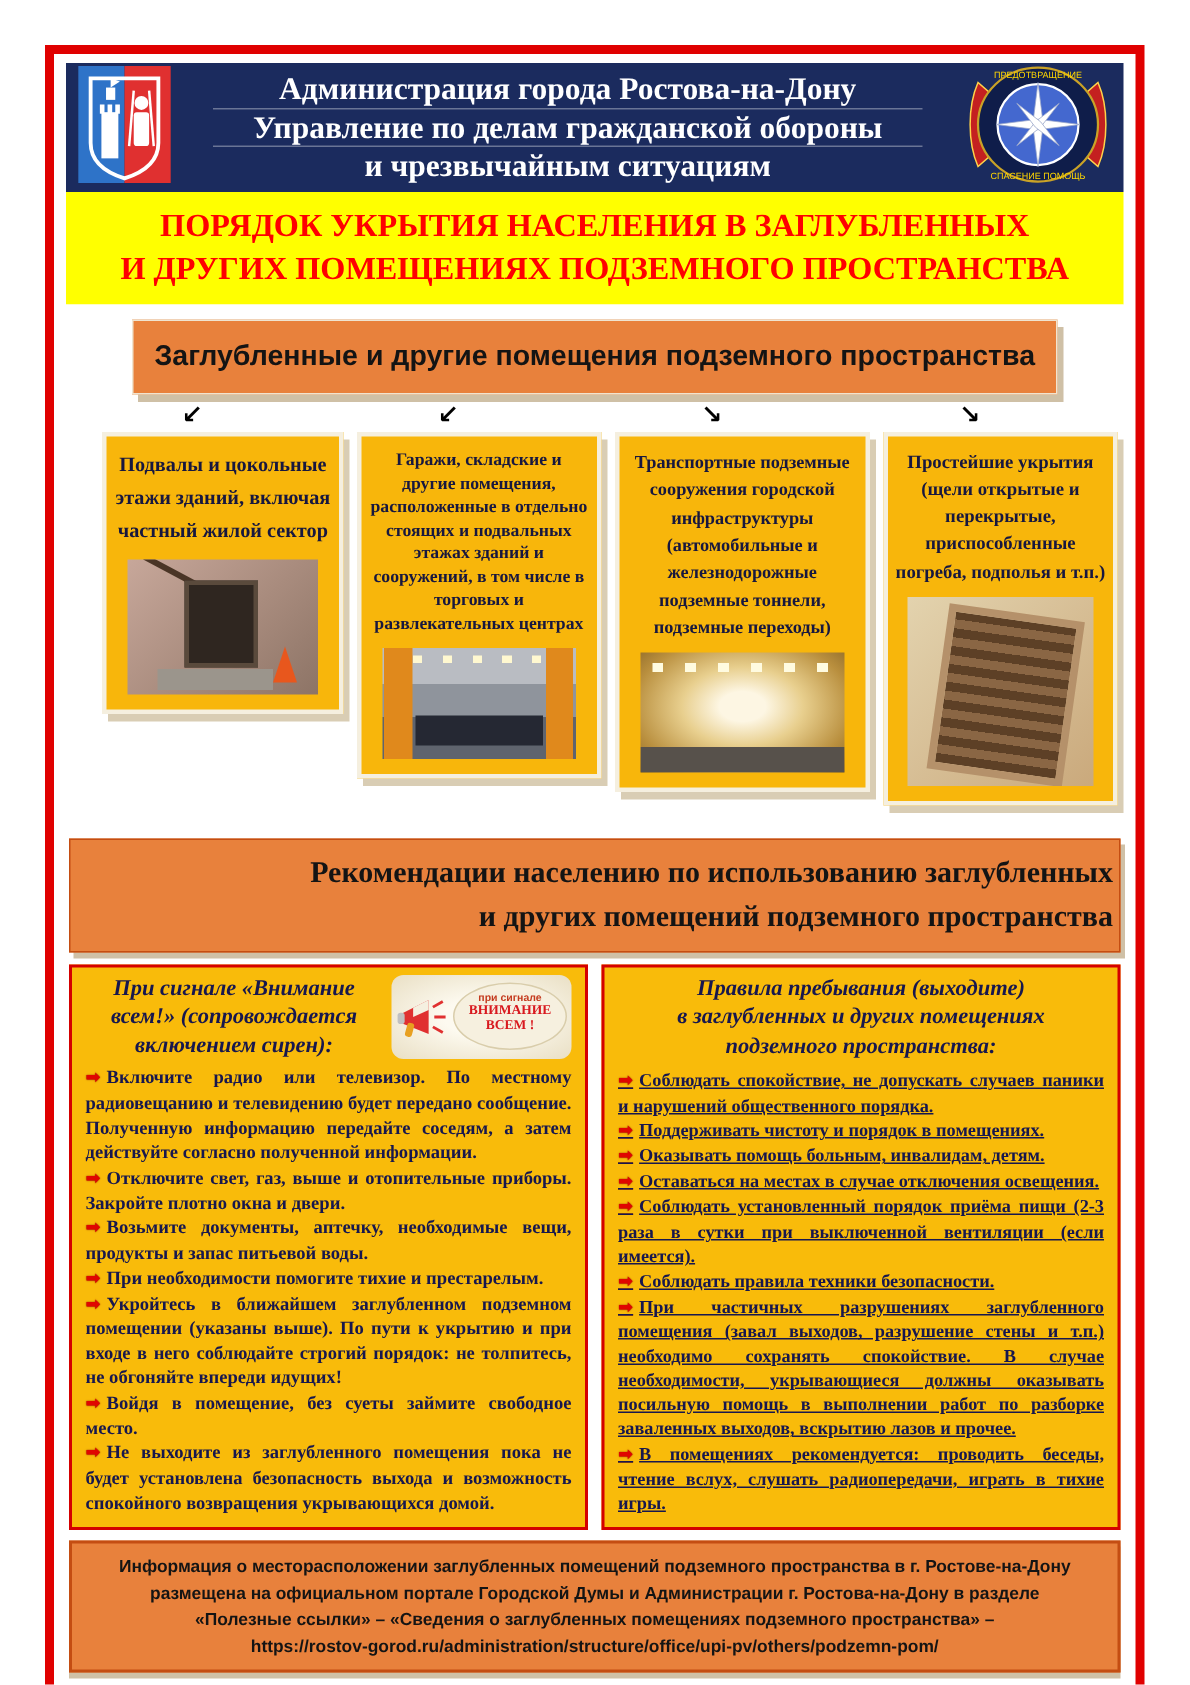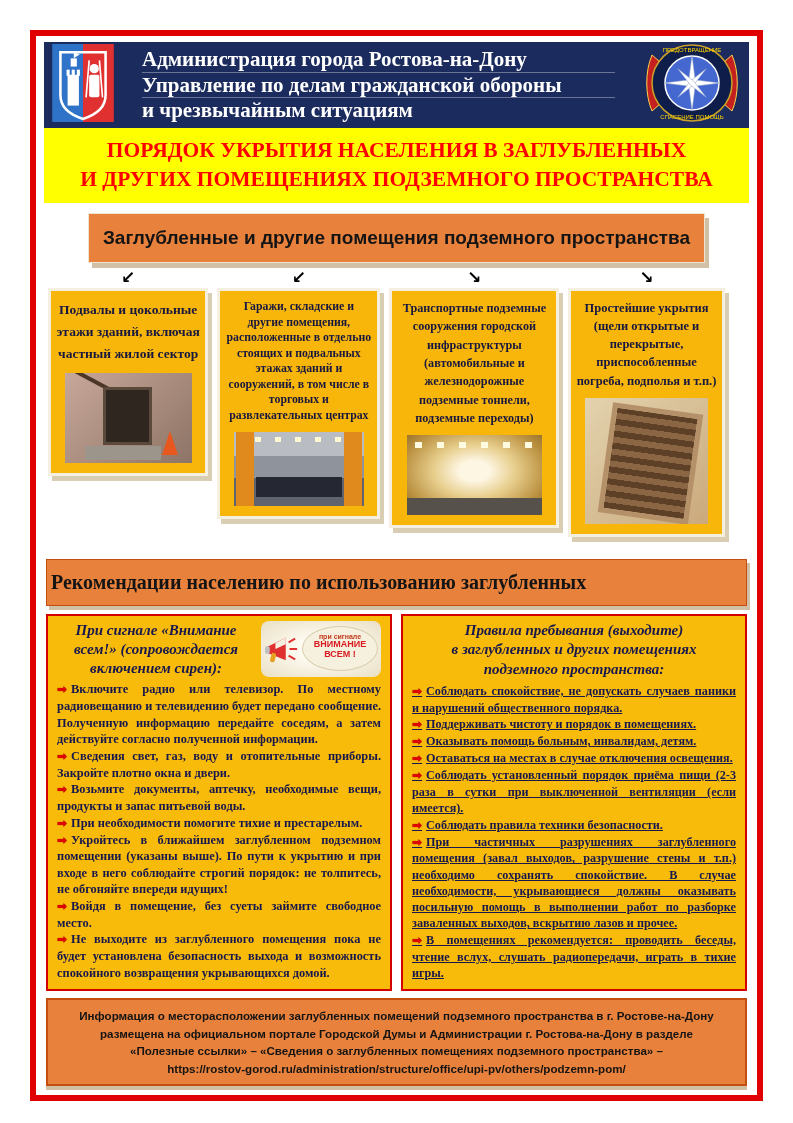--- a/index.html
+++ b/index.html
@@ -4,38 +4,38 @@
 <style>
   html,body{margin:0;padding:0;background:#ffffff;}
   body{width:793px;height:1123px;font-family:"Liberation Serif",serif;-webkit-font-smoothing:antialiased;}
   .page{box-sizing:border-box;width:793px;height:1123px;padding:30px 30px 0;}
   .frame{border:6px solid #e00000;padding:6px 8px 9px;background:#fff;}
 
   
   .header{display:flex;align-items:center;background:#1b2b5e;padding:3px 8px;height:80px;}
   .coat{flex:0 0 64px;}
   .emblem{flex:0 0 100px;text-align:right;}
-  .h-title{flex:1;color:#ffffff;font-weight:bold;}
+  .h-title{flex:1;text-align:center;color:#ffffff;font-weight:bold;}
   .h-line{font-size:21px;line-height:1.17;margin:0 26px;}
   .h-line + .h-line{border-top:1px solid rgba(255,255,255,.35);}
 
   
   .main-title{background:#ffff00;color:#ff0000;font-weight:bold;text-align:center;
               font-size:21.5px;line-height:1.35;padding:8px 4px 9px;}
 
   
   .flow{background:#ffffff;padding:10px 2px 12px;}
   .flow-header{width:86%;margin:0 auto;background:#e8813c;color:#141414;
                font-family:"Liberation Sans",sans-serif;font-weight:bold;font-size:19px;
                text-align:center;padding:13px 6px;border:1px solid #f0e4d0;
                box-shadow:4px 5px 0 #cfc0a6;}
   .arrows-row{display:flex;gap:9px;margin:6px 2px 0;}
   .arrow-cell{text-align:center;font-family:"DejaVu Sans",sans-serif;font-weight:bold;
               font-size:17px;color:#000;line-height:1;}
-  .cards{display:flex;gap:9px;align-items:flex-start;margin:2px 2px 0;}
+  .cards{display:flex;gap:9px;align-items:flex-start;margin:2px 2px 0;justify-content:flex-end;}
   .card{box-sizing:border-box;background:#f8b60b;border:3px solid #f5efdf;
         box-shadow:4px 5px 0 #d9cdb4;padding:8px 5px 9px;text-align:center;
         color:#17173f;font-weight:bold;}
   .card p{margin:0;}
   .c1{flex:0 0 23%;}  .c1 p{font-size:13.5px;line-height:1.62;}
   .c2{flex:0 0 23.4%;}.c2 p{font-size:11.8px;line-height:1.32;}
   .c3{flex:0 0 24.4%;}.c3 p{font-size:12.2px;line-height:1.5;}
   .c4{flex:0 0 22.4%;}.c4 p{font-size:12.5px;line-height:1.45;}
   .photo{position:relative;margin:8px auto 1px;width:88%;overflow:hidden;}
   .ph1{height:90px;background:linear-gradient(135deg,#c7a79a 0%,#a88b7d 55%,#8d7466 100%);}
@@ -53,39 +53,39 @@
   .ph3{height:80px;background:radial-gradient(ellipse at 50% 45%,#fdf6e3 0 16%,#e8cf8e 42%,#b98f3e 76%,#8a6626 100%);}
   .ph3 .floor{position:absolute;left:0;right:0;bottom:0;height:22%;background:#57514b;}
   .ph3 .lamps{position:absolute;left:6%;right:6%;top:9%;height:7%;
               background:repeating-linear-gradient(90deg,#fffbe0 0 7px,transparent 7px 22px);}
   .ph4{height:126px;background:linear-gradient(135deg,#e3d3ae,#caa97c);}
   .ph4 .pit{position:absolute;left:16%;top:8%;width:66%;height:80%;transform:rotate(8deg);
             background:repeating-linear-gradient(0deg,#5d4026 0 6px,#8a6644 6px 12px);border:5px solid #b5916a;}
 
   
   .rec-band{margin:10px 2px 0;background:#e8813c;border:1px solid #c44d12;color:#141414;
-            font-weight:bold;text-align:left;font-size:20px;line-height:1.45;
+            font-weight:bold;text-align:right;font-size:20px;line-height:1.45;
             padding:8px 4px;box-shadow:3px 4px 0 #cfc0a6;}
   .cols{display:flex;gap:9px;margin:8px 2px 0;align-items:stretch;justify-content:space-between;}
   .col{box-sizing:border-box;flex:1;background:#f9bb0a;border:2px solid #d40000;
        padding:5px 9px 8px;color:#17174e;font-weight:bold;}
   .item{margin:0;font-size:12.4px;line-height:1.33;text-align:justify;}
   .col-right .item{font-size:12.2px;text-decoration:underline;}
   .bullet{color:#e00600;font-family:"DejaVu Sans",sans-serif;font-size:12px;margin-right:4px;
           text-shadow:0 0 1px #7a0000;}
   .left-head{display:flex;gap:6px;align-items:center;margin-bottom:3px;}
   .head-text{flex:1;font-size:15px;font-style:italic;text-align:center;line-height:1.28;}
   .head-center{font-size:15px;font-style:italic;text-align:center;line-height:1.3;margin-bottom:4px;}
   .badge{position:relative;flex:0 0 120px;height:56px;border-radius:8px;
          background:radial-gradient(#fdfaf0 30%,#e9dfc4 100%);overflow:hidden;}
   .badge .bubble{position:absolute;right:3px;top:5px;width:76px;height:45px;border-radius:50%;
                  background:#f6f0df;border:1px solid #d9cdab;text-align:center;padding-top:6px;box-sizing:border-box;}
   .badge .b-small{display:block;font-size:7px;color:#c43a1e;font-family:"Liberation Sans",sans-serif;}
   .badge .b-big{display:block;font-size:9px;font-weight:bold;color:#d8191f;
-                font-family:Liberation Sans, sans-serif;line-height:1.1;}
+                font-family:Liberation Serif, serif;line-height:1.1;}
   .badge svg{position:absolute;left:2px;top:12px;}
 
   
   .footer{margin:7px 2px 0;background:#e8813c;border:2px solid #c44d12;color:#141414;
           text-align:center;font-family:"Liberation Sans",sans-serif;font-weight:bold;
           font-size:11.6px;line-height:1.5;padding:7px 8px;box-shadow:0 4px 0 #cfc0a6;}
 </style>
 </head>
 <body>
 
@@ -178,20 +178,21 @@
           <p>Простейшие укрытия (щели открытые и перекрытые, приспособленные погреба, подполья и т.п.)</p>
           <div class="photo ph4">
             <div class="pit"></div>
           </div>
         </div>
       </div>
     </div>
 
     <div class="rec-band">
       <div>Рекомендации населению по использованию заглубленных</div>
+      <div>и других помещений подземного пространства</div>
     </div>
 
     <div class="cols">
 
       <div class="col col-left">
         <div class="left-head">
           <div class="head-text">При сигнале «Внимание всем!» (сопровождается включением сирен):</div>
           <div class="badge">
             <svg width="38" height="32" viewBox="0 0 40 34">
               <polygon points="4,15 24,5 24,29 4,21" fill="#e03030"></polygon>
@@ -202,21 +203,21 @@
               <line x1="28" y1="17" x2="36" y2="17" stroke="#e03030" stroke-width="2"></line>
               <line x1="27" y1="24" x2="34" y2="28" stroke="#e03030" stroke-width="2"></line>
             </svg>
             <div class="bubble">
               <span class="b-small">при сигнале</span>
               <span class="b-big">ВНИМАНИЕ ВСЕМ !</span>
             </div>
           </div>
         </div>
         <p class="item"><span class="bullet">➡</span><span>Включите радио или телевизор. По местному радиовещанию и телевидению будет передано сообщение. Полученную информацию передайте соседям, а затем действуйте согласно полученной информации.</span></p>
-        <p class="item"><span class="bullet">➡</span><span>Сведения свет, газ, воду и отопительные приборы. Закройте плотно окна и двери.</span></p>
+        <p class="item"><span class="bullet">➡</span><span>Отключите свет, газ, выше и отопительные приборы. Закройте плотно окна и двери.</span></p>
         <p class="item"><span class="bullet">➡</span><span>Возьмите документы, аптечку, необходимые вещи, продукты и запас питьевой воды.</span></p>
         <p class="item"><span class="bullet">➡</span><span>При необходимости помогите тихие и престарелым.</span></p>
         <p class="item"><span class="bullet">➡</span><span>Укройтесь в ближайшем заглубленном подземном помещении (указаны выше). По пути к укрытию и при входе в него соблюдайте строгий порядок: не толпитесь, не обгоняйте впереди идущих!</span></p>
         <p class="item"><span class="bullet">➡</span><span>Войдя в помещение, без суеты займите свободное место.</span></p>
         <p class="item"><span class="bullet">➡</span><span>Не выходите из заглубленного помещения пока не будет установлена безопасность выхода и возможность спокойного возвращения укрывающихся домой.</span></p>
       </div>
 
       <div class="col col-right">
         <div class="head-center">
           <div>Правила пребывания (выходите)</div>

